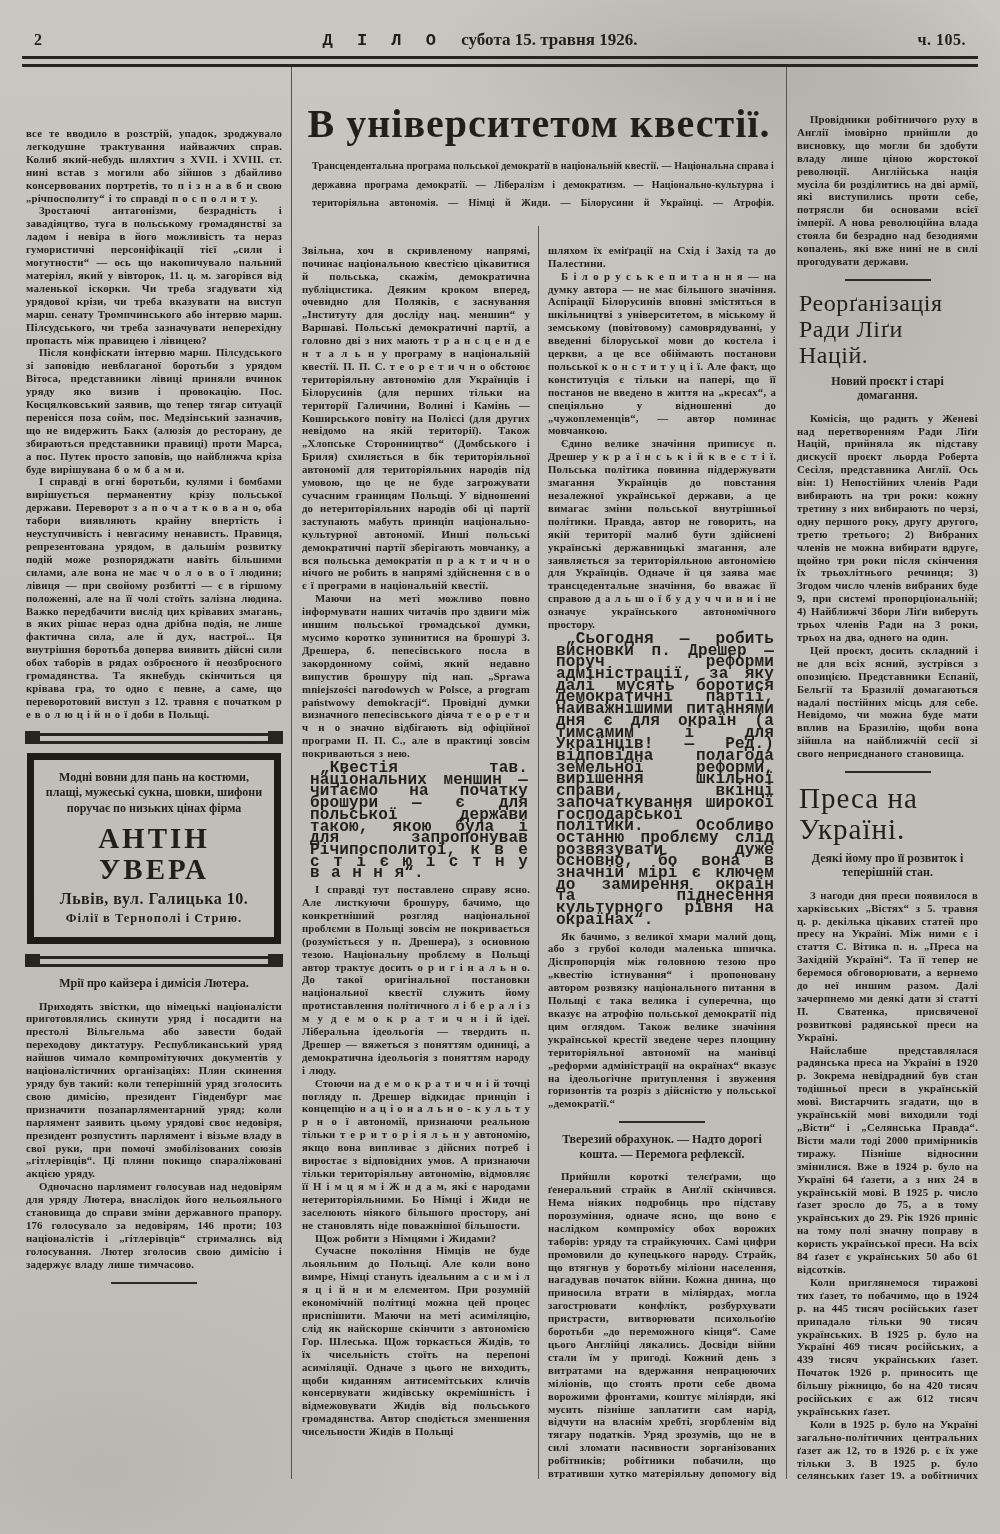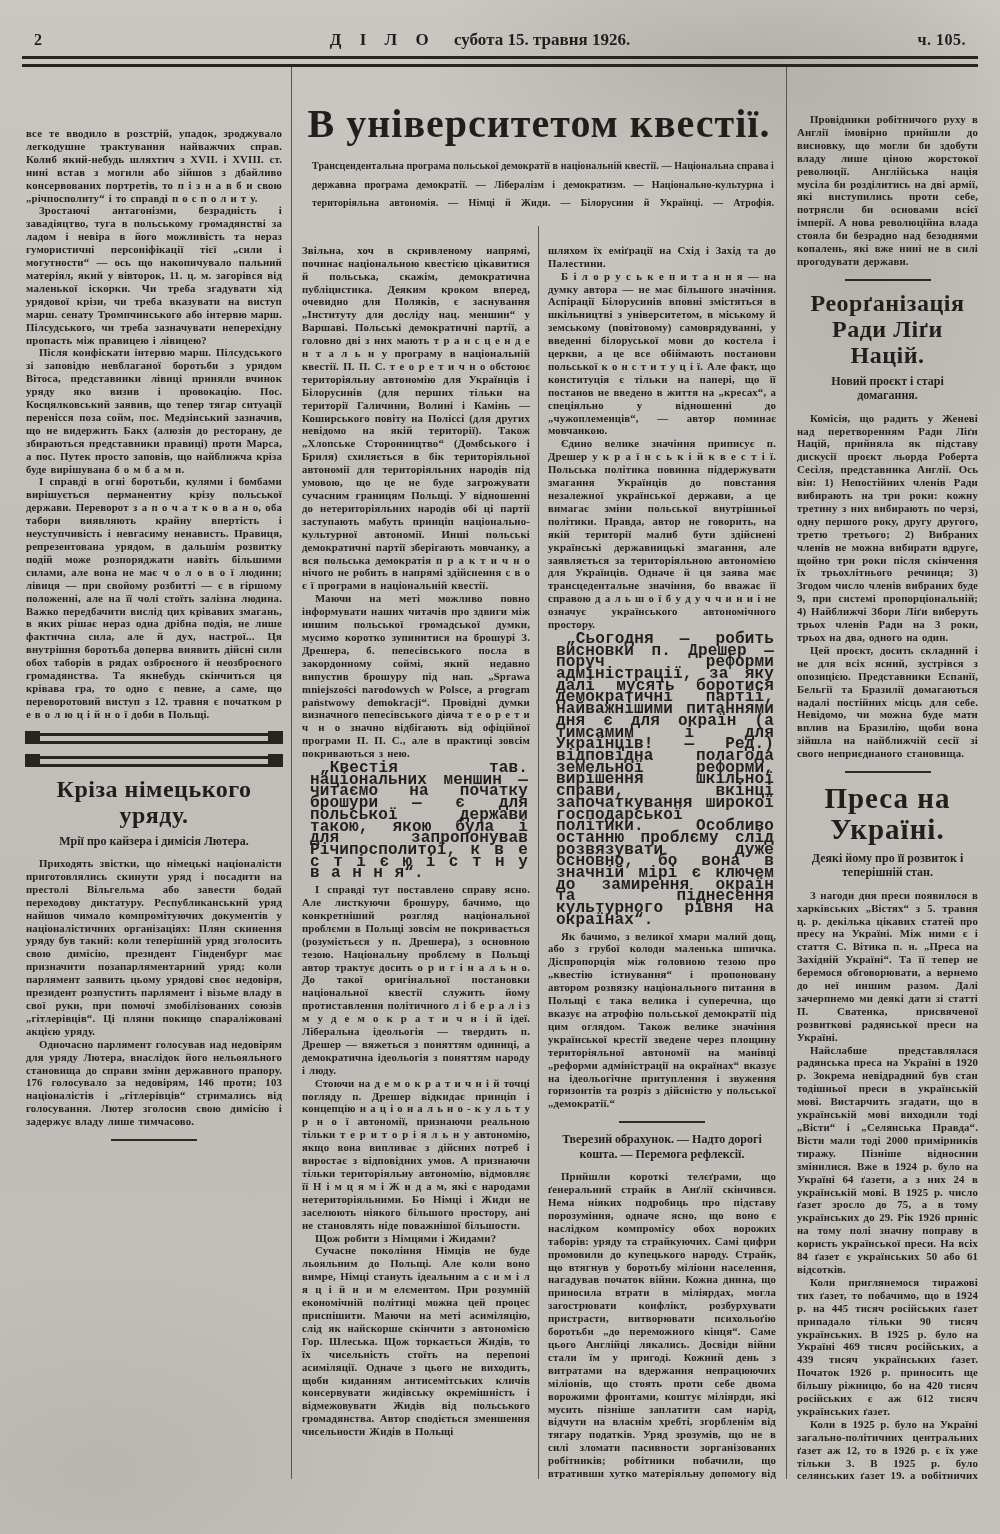--- a/index.html
+++ b/index.html
@@ -10,37 +10,37 @@
     background:
       radial-gradient(420px 180px at 72% 4%, rgba(90,88,80,.18), rgba(0,0,0,0) 70%),
       radial-gradient(300px 420px at 86% 16%, rgba(80,78,70,.14), rgba(0,0,0,0) 70%),
       radial-gradient(500px 300px at 10% 96%, rgba(90,88,80,.10), rgba(0,0,0,0) 70%),
       linear-gradient(180deg,#c9c7c1 0%,#c2c0ba 30%,#bfbdb7 70%,#c3c1bb 100%);
   }
   
   .hdr{display:flex;align-items:baseline;padding:30px 34px 4px 34px;font-weight:bold;}
   .hdr .pnum,.hdr .inum{font-size:16px;letter-spacing:.5px;}
   .hdr .mast{flex:1;text-align:center;font-size:17px;}
-  .hdr .mast .mt{letter-spacing:7px;margin-right:14px;}
+  .hdr .mast .mt{letter-spacing:7px;margin-right:14px;font-family:Liberation Mono, monospace;}
   .hdr-rule{margin:2px 22px 0 22px;height:5px;border-top:3px solid #26251f;border-bottom:3px solid #26251f;}
   
   .content{display:flex;align-items:stretch;height:1412px;padding:0 18px 0 22px;}
   .col{overflow:hidden;}
   .c1{width:256px;padding:44px 9px 0 4px;border-right:1px solid #57544c;}
   .mid{width:474px;padding:22px 10px 0 10px;border-right:1px solid #57544c;display:flex;flex-direction:column;overflow:hidden;}
   .mid-inner{display:flex;flex:1;overflow:hidden;}
   .c2{width:50%;padding:2px 8px 0 0;border-right:1px solid #57544c;}
   .c3{width:50%;padding:2px 0 0 9px;}
   .c4{flex:1;padding:46px 4px 0 10px;}
   
   .bp{margin:0;font-size:10.8px;line-height:12.9px;font-weight:700;
       text-align:justify;text-indent:13px;letter-spacing:.15px;word-spacing:.10em;}
   .p0{text-indent:0;margin-top:16px;}
   .q{font-size:16px;line-height:11.7px;margin:3px 0 3px 0;padding:0 2px 0 8px;text-indent:10px;font-family:Liberation Mono, monospace;}
-  .sh{font-size:24px;line-height:1.08;font-weight:700;text-align:center;margin:10px 2px 5px 2px;letter-spacing:.5px;}
+  .sh{font-size:24px;line-height:1.08;font-weight:400;margin:10px 2px 5px 2px;letter-spacing:.5px;}
   .sh.xl{font-size:29px;letter-spacing:1px;}
   .kick{font-size:12px;line-height:14.5px;font-weight:700;text-align:center;margin:1px 4px 9px 4px;}
   .rule-short{width:86px;border-top:2.5px solid #2b2a25;margin:11px auto 9px auto;}
   .rule-fancy{position:relative;height:5px;border-top:3px solid #26251f;border-bottom:3px solid #26251f;margin:12px 0 9px 0;}
   .rule-fancy::before,.rule-fancy::after{content:"";position:absolute;top:-5px;width:15px;height:13px;background:#26251f;}
   .rule-fancy::before{left:-1px;}
   .rule-fancy::after{right:-1px;}
   
   .h1{font-size:40px;line-height:1.05;font-weight:700;text-align:center;margin:14px 0 12px 0;letter-spacing:1px;}
   .deck{font-size:10px;line-height:18.6px;font-weight:700;margin:0 2px 13px 10px;
@@ -66,22 +66,27 @@
   </div>
   <div class="hdr-rule"></div>
 
   <div class="content">
     <div class="col c1">
         <p class="bp p0">все те вводило в розстрій, упадок, зроджувало легкодушне трактування найважчих справ. Колиб який-небудь шляхтич з XVII. і XVIII. ст. нині встав з могили або зійшов з дбайливо консервованих портретів, то п і з н а в  б и свою „річпосполиту“ і то справді п о с п о л и т у.</p>
         <p class="bp">Зростаючі антагонізми, безрадність і завадіяцтво, туга в польському громадянстві за ладом і невіра в його можливість та нераз гумористичні персоніфікації тієї „сили і могутности“ — ось що накопичувало пальний матеріял, який у вівторок, 11. ц. м. загорівся від маленької іскорки. Чи треба згадувати хід урядової крізи, чи треба вказувати на виступ марш. сенату Тромпчинського або інтервю марш. Пілсудського, чи треба зазначувати неперехідну пропасть між правицею і лівицею?</p>
         <p class="bp">Після конфіскати інтервю марш. Пілсудського зі заповідю невблаганої боротьби з урядом Вітоса, представники лівиці приняли вчинок уряду яко визив і провокацію. Пос. Косцялковський заявив, що тепер тягар ситуації перенісся поза сойм, пос. Медзінський зазначив, що не видержить Бакх (алюзія до ресторану, де збираються представники правиці) проти Марса, а пос. Путек просто заповів, що найближча кріза буде вирішувана б о м б а м и.</p>
         <p class="bp">І справді в огні боротьби, кулями і бомбами вирішується перманентну крізу польської держави. Переворот з а п о ч а т к о в а н о, оба табори виявляють крайну впертість і неуступчивість і невгасиму ненависть. Правиця, репрезентована урядом, в дальшім розвитку подій може розпоряджати навіть більшими силами, але вона не має ч о л о в о ї людини; лівиця — при свойому розбитті — є в гіршому положенні, але на її чолі стоїть залізна людина. Важко передбачити вислід цих крівавих змагань, в яких рішає нераз одна дрібна подія, не лише фактична сила, але й дух, настрої... Ця внутрішня боротьба доперва виявить дійсні сили обох таборів в рядах озброєного й неозброєного громадянства. Та якнебудь скінчиться ця крівава гра, то одно є певне, а саме, що переворотовий виступ з 12. травня є початком р е в о л ю ц і й н о ї доби в Польщі.</p>
         <div class="rule-fancy"></div>
+        <div class="ad">
+          <div class="ad-text">Модні вовни для пань на костюми, плащі, мужеські сукна, шовки, шифони поручає по низьких цінах фірма</div>
+          <div class="ad-name">АНТІН УВЕРА</div>
+          <div class="ad-addr">Львів, вул. Галицька 10.</div>
+          <div class="ad-branch">Філії в Тернополі і Стрию.</div>
+        </div>
         <div class="rule-fancy"></div>
-        <h2 class="sh">Кріза німецького уряду.</h2>
         <div class="kick">Мрії про кайзера і димісія Лютера.</div>
         <p class="bp">Приходять звістки, що німецькі націоналісти приготовлялись скинути уряд і посадити на престолі Вільгельма або завести бодай переходову диктатуру. Республиканський уряд найшов чимало компромітуючих документів у націоналістичних організаціях: Плян скинення уряду був такий: коли теперішній уряд зголосить свою димісію, президент Гінденбург має призначити позапарляментарний уряд; коли парлямент заявить цьому урядові своє недовіря, президент розпустить парлямент і візьме владу в свої руки, при помочі змобілізованих союзів „гітлерівців“. Ці пляни покищо спараліжовані акцією уряду.</p>
         <p class="bp">Одночасно парлямент голосував над недовірям для уряду Лютера, внаслідок його нельояльного становища до справи зміни державного прапору. 176 голосувало за недовірям, 146 проти; 103 націоналістів і „гітлерівців“ стримались від голосування. Лютер зголосив свою димісію і задержує владу лише тимчасово.</p>
         <div class="rule-short"></div>
       </div>
 
     <div class="mid">
       <div class="h1">В університетом квестії.</div>
       <div class="deck">Трансцендентальна програма польської демократії в національній квестії. — Національна справа і державна програма демократії. — Лібералізм і демократизм. — Національно-культурна і територіяльна автономія. — Німці й Жиди. — Білорусини й Українці. — Атрофія.</div>
       <div class="mid-inner">

